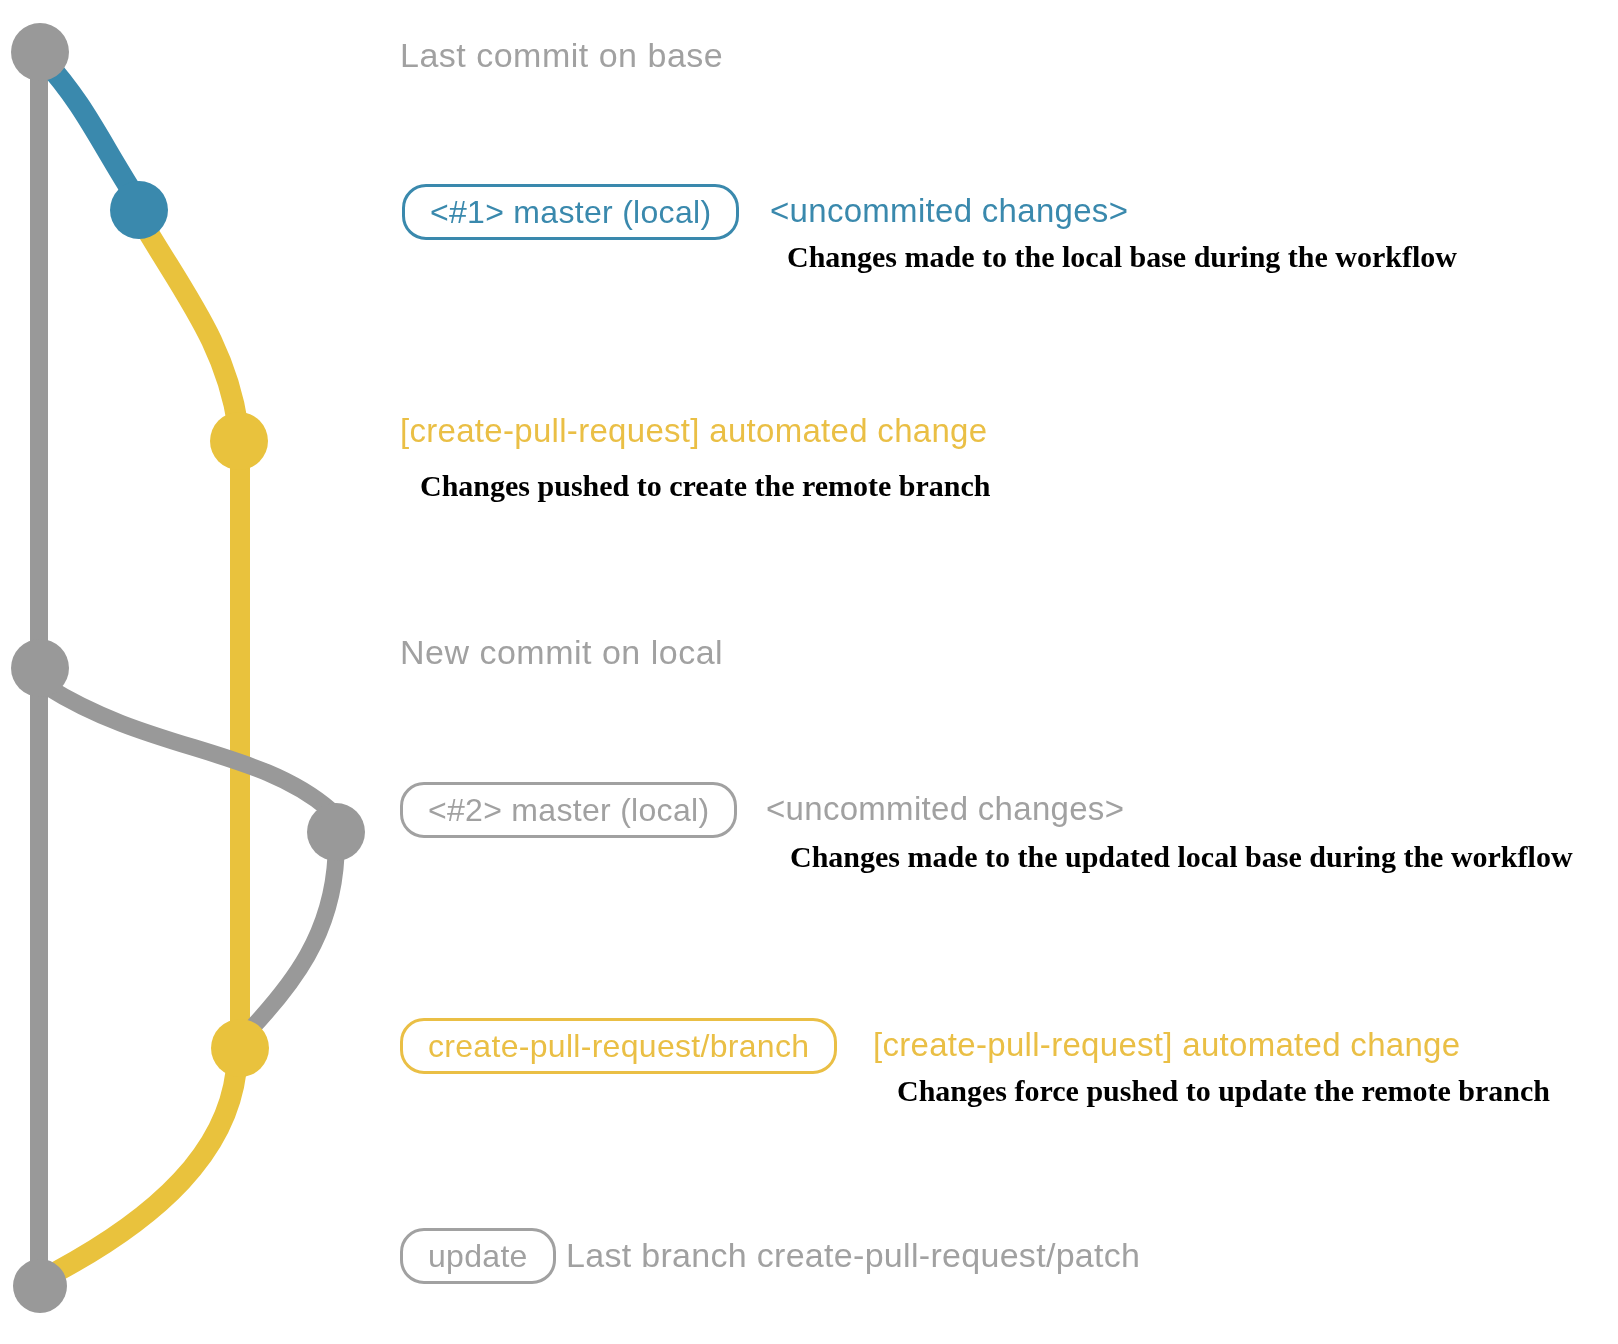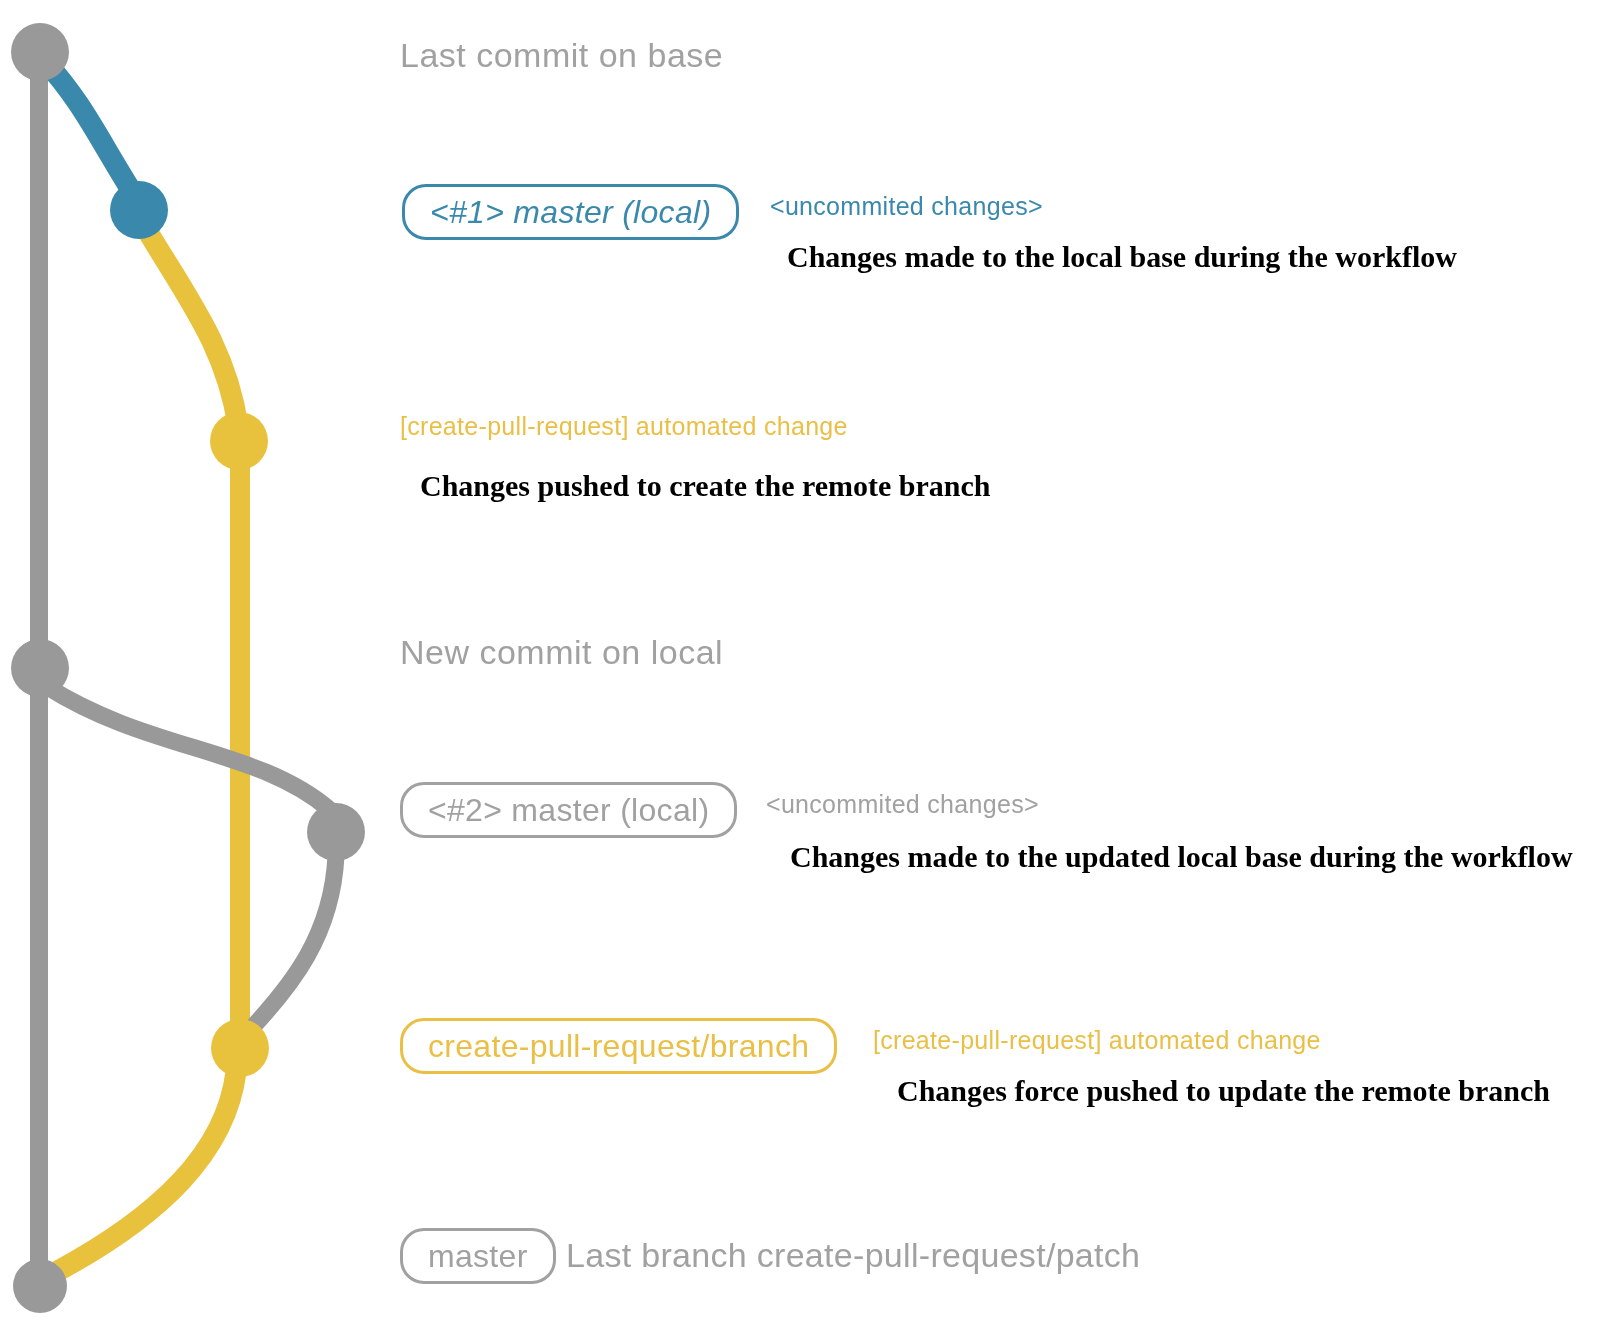--- a/index.html
+++ b/index.html
@@ -42,27 +42,27 @@
     justify-content: center;
     box-sizing: border-box;
     height: 56px;
     padding: 0 25px;
     border: 3px solid;
     border-radius: 24px;
     font-size: 32px;
     white-space: nowrap;
     letter-spacing: 0.3px;
   }
-  .badge.blue   { color: var(--blue);        border-color: var(--blue); font-style: italic; }
+  .badge.blue   { color: var(--blue);        border-color: var(--blue); }
   .badge.gray   { color: var(--heading-gray); border-color: var(--heading-gray); }
   .badge.yellow { color: var(--yellow-text);  border-color: var(--yellow-text); }
 
   .msg {
     position: absolute;
-    font-size: 25px;
+    font-size: 33px;
     white-space: nowrap;
     letter-spacing: 0.3px;
   }
   .msg.blue   { color: var(--blue); }
   .msg.gray   { color: var(--heading-gray); }
   .msg.yellow { color: var(--yellow-text); }
 
   .desc {
     position: absolute;
     font-family: "Liberation Serif", serif;
@@ -114,16 +114,16 @@
   <div class="heading" style="left:400px; top:633px;">New commit on local</div>
 
   <div class="badge gray" style="left:400px; top:782px;">&lt;#2&gt; master (local)</div>
   <div class="msg gray" style="left:766px; top:790px;">&lt;uncommited changes&gt;</div>
   <div class="desc" style="left:790px; top:840px;">Changes made to the updated local base during the workflow</div>
 
   <div class="badge yellow" style="left:400px; top:1018px;">create-pull-request/branch</div>
   <div class="msg yellow" style="left:873px; top:1026px;">[create-pull-request] automated change</div>
   <div class="desc" style="left:897px; top:1074px;">Changes force pushed to update the remote branch</div>
 
-  <div class="badge gray" style="left:400px; top:1228px;">master</div>
+  <div class="badge gray" style="left:400px; top:1228px;">update</div>
   <div class="msg gray" style="left:566px; top:1236px; font-size:34px;">Last branch create-pull-request/patch</div>
 
 </div>
 
 </body></html>

